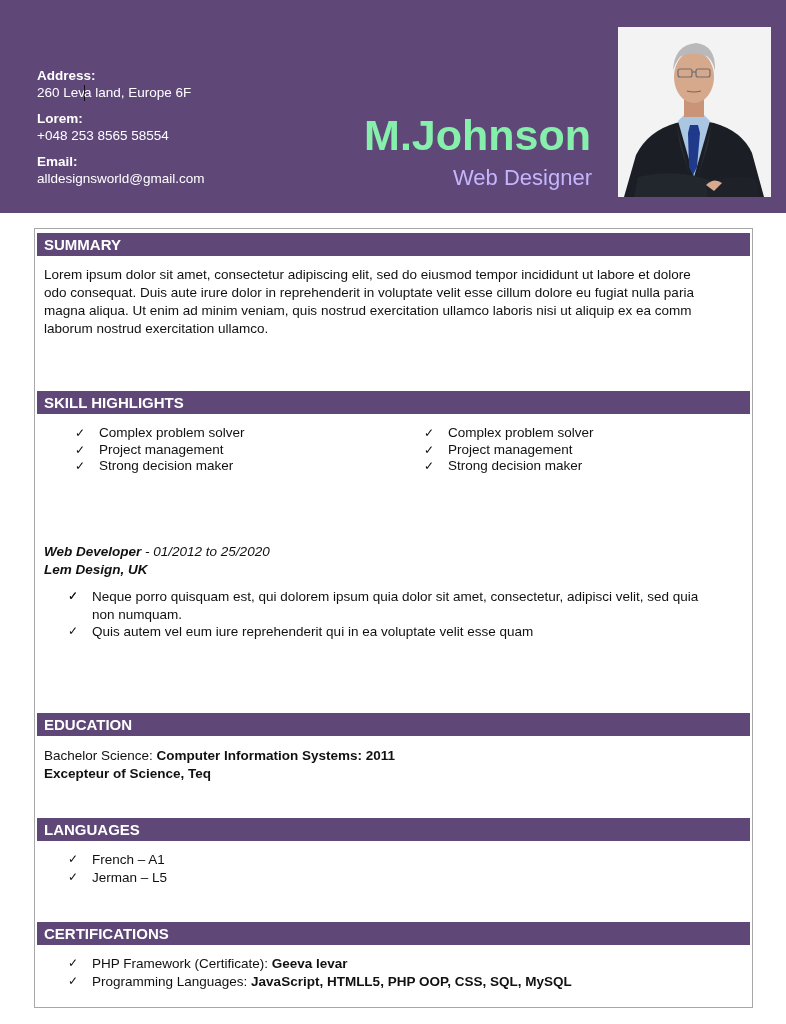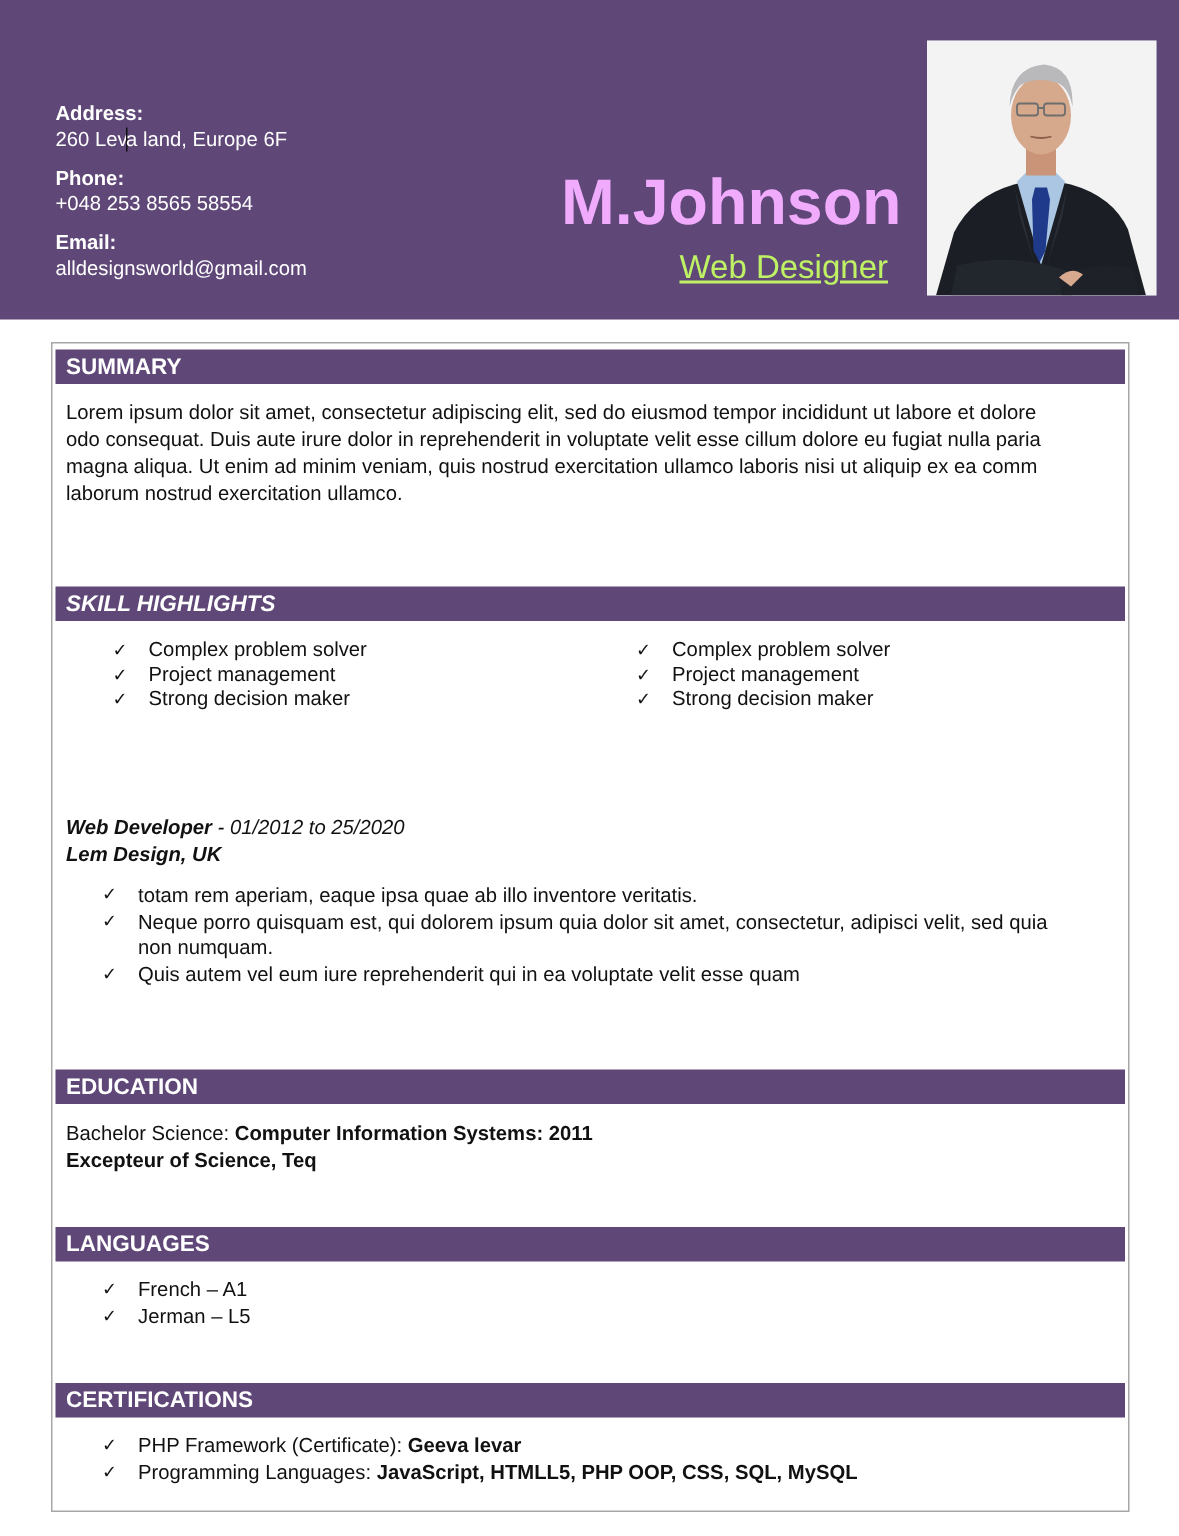--- a/index.html
+++ b/index.html
@@ -10,26 +10,26 @@
       position: absolute; left: 0; top: 0; width: 786px; height: 213px;
       background: #5f4778;
       padding-left: 25px;
     }
     .contact { position: absolute; left: 37px; top: 67px; color: #fff; }
     .contact .label { font-weight: bold; font-size: 13.5px; line-height: 17px; }
     .contact .value { font-size: 13.5px; line-height: 17px; margin-bottom: 9px; }
     .cursor { display: inline-block; width: 1px; height: 16px; background: #111; vertical-align: -4px; margin: 0 -1px; }
 
     .name {
-      position: absolute; right: 185px; top: 110px; color: #f0abfc;
+      position: absolute; right: 195px; top: 110px; color: #86efac;
       font-size: 43px; font-weight: bold; line-height: 50px; text-align: right;
     }
     .role {
-      position: absolute; right: 194px; top: 164px; color: #bef264;
-      font-size: 22px; line-height: 28px; text-align: right; text-decoration: underline;
+      position: absolute; right: 194px; top: 164px; color: #c4b5fd;
+      font-size: 22px; line-height: 28px; text-align: right;
     }
     .photo {
       position: absolute; left: 618px; top: 27px; width: 153px; height: 170px;
       background: #f3f3f4; overflow: hidden;
     }
 
     .content-box {
       position: absolute; left: 34px; top: 228px; width: 719px; height: 780px;
       border: 1px solid #a7a7a7;
     }
@@ -45,21 +45,21 @@
     .exp-list li { line-height: 17.5px; margin-bottom: 0; }
     b { font-weight: bold; }
   </style>
 </head>
 <body>
 
 <div class="header">
   <div class="contact">
     <div class="label">Address:</div>
     <div class="value"><span>260 Lev</span><span class="cursor"></span><span>a land, Europe 6F</span></div>
-    <div class="label">Phone:</div>
+    <div class="label">Lorem:</div>
     <div class="value">+048 253 8565 58554</div>
     <div class="label">Email:</div>
     <div class="value">alldesignsworld@gmail.com</div>
   </div>
 
   <div class="name">M.Johnson</div>
   <div class="role">Web Designer</div>
 
   <div class="photo" title="Portrait of gray-haired man in dark suit with blue tie, arms crossed">
     <svg width="153" height="170" viewBox="0 0 153 170">
@@ -96,40 +96,39 @@
 <div class="content-box">
 
   <div class="section-bar" style="top:4px;">SUMMARY</div>
   <div class="para" style="top:37px;">
     <div>Lorem ipsum dolor sit amet, consectetur adipiscing elit, sed do eiusmod tempor incididunt ut labore et dolore</div>
     <div>odo consequat. Duis aute irure dolor in reprehenderit in voluptate velit esse cillum dolore eu fugiat nulla paria</div>
     <div>magna aliqua. Ut enim ad minim veniam, quis nostrud exercitation ullamco laboris nisi ut aliquip ex ea comm</div>
     <div>laborum nostrud exercitation ullamco.</div>
   </div>
 
-  <div class="section-bar" style="top:162px;font-style:italic;">SKILL HIGHLIGHTS</div>
+  <div class="section-bar" style="top:162px;">SKILL HIGHLIGHTS</div>
   <ul class="check-list" style="left:40px; top:196px;">
     <li><span class="chk">✓</span><span>Complex problem solver</span></li>
     <li><span class="chk">✓</span><span>Project management</span></li>
     <li><span class="chk">✓</span><span>Strong decision maker</span></li>
   </ul>
   <ul class="check-list" style="left:389px; top:196px;">
     <li><span class="chk">✓</span><span>Complex problem solver</span></li>
     <li><span class="chk">✓</span><span>Project management</span></li>
     <li><span class="chk">✓</span><span>Strong decision maker</span></li>
   </ul>
 
   <div class="para" style="top:314px;font-style:italic;">
     <div><b>Web Developer</b><span> - 01/2012 to 25/2020</span></div>
     <div><b>Lem Design, UK</b></div>
   </div>
   <ul class="check-list exp-list" style="left:33px; top:359px; width:680px;">
     <li>
         <span class="chk">✓</span>
-        <div>totam rem aperiam, eaque ipsa quae ab illo inventore veritatis.</div>
       </li>
     <li>
         <span class="chk">✓</span>
         <div>Neque porro quisquam est, qui dolorem ipsum quia dolor sit amet, consectetur, adipisci velit, sed quia</div>
         <div>non numquam.</div>
       </li>
     <li>
         <span class="chk">✓</span>
         <div>Quis autem vel eum iure reprehenderit qui in ea voluptate velit esse quam</div>
       </li>

